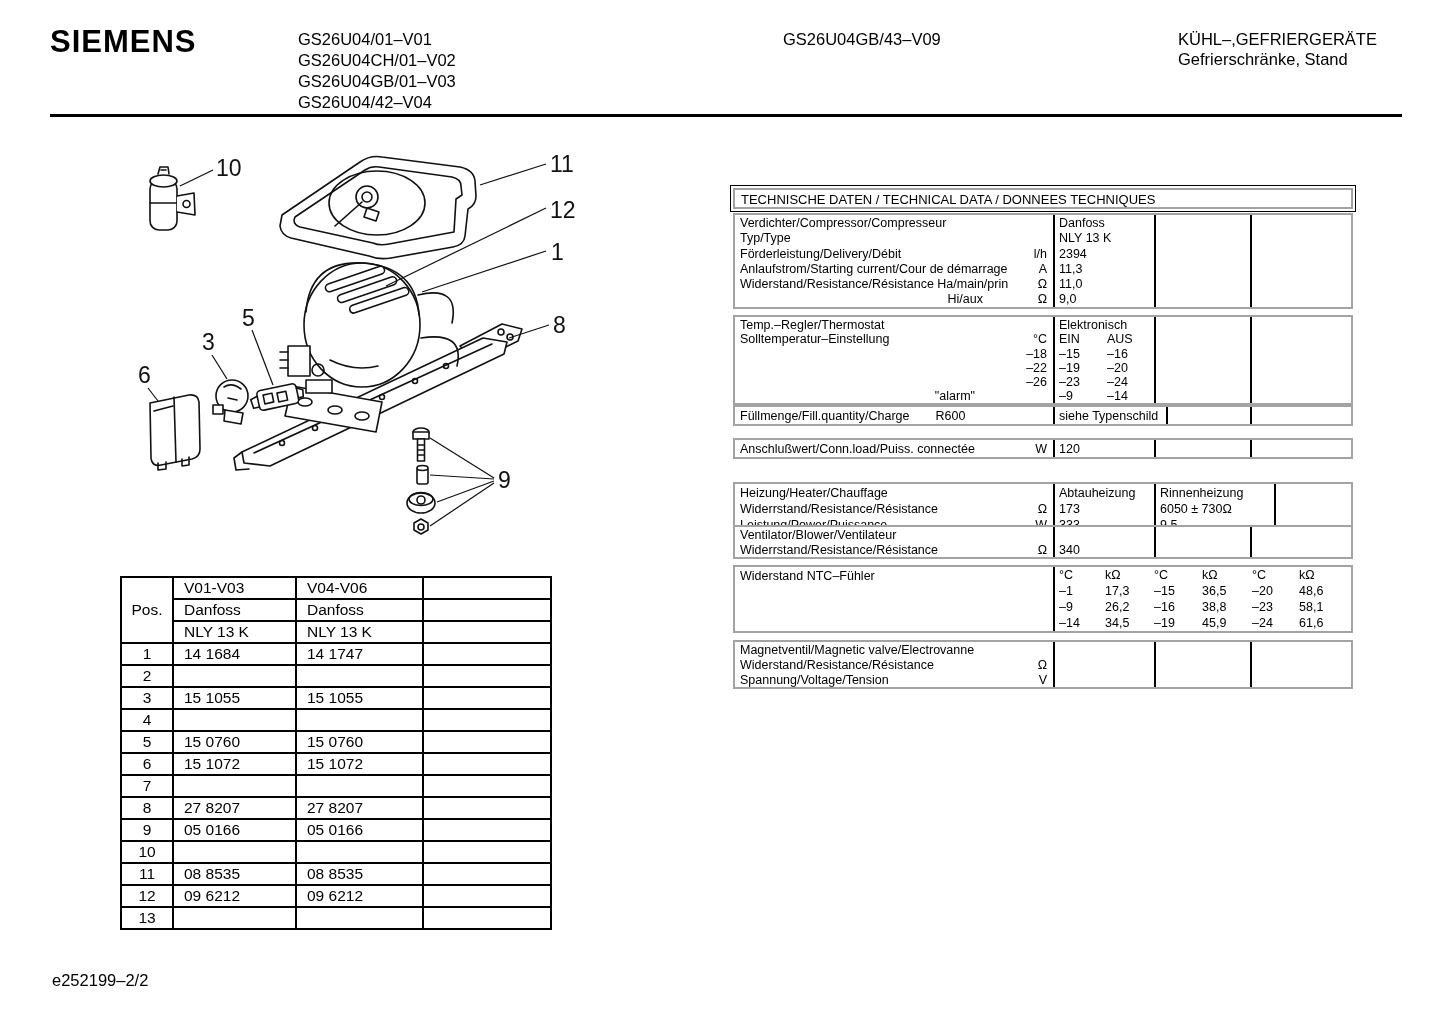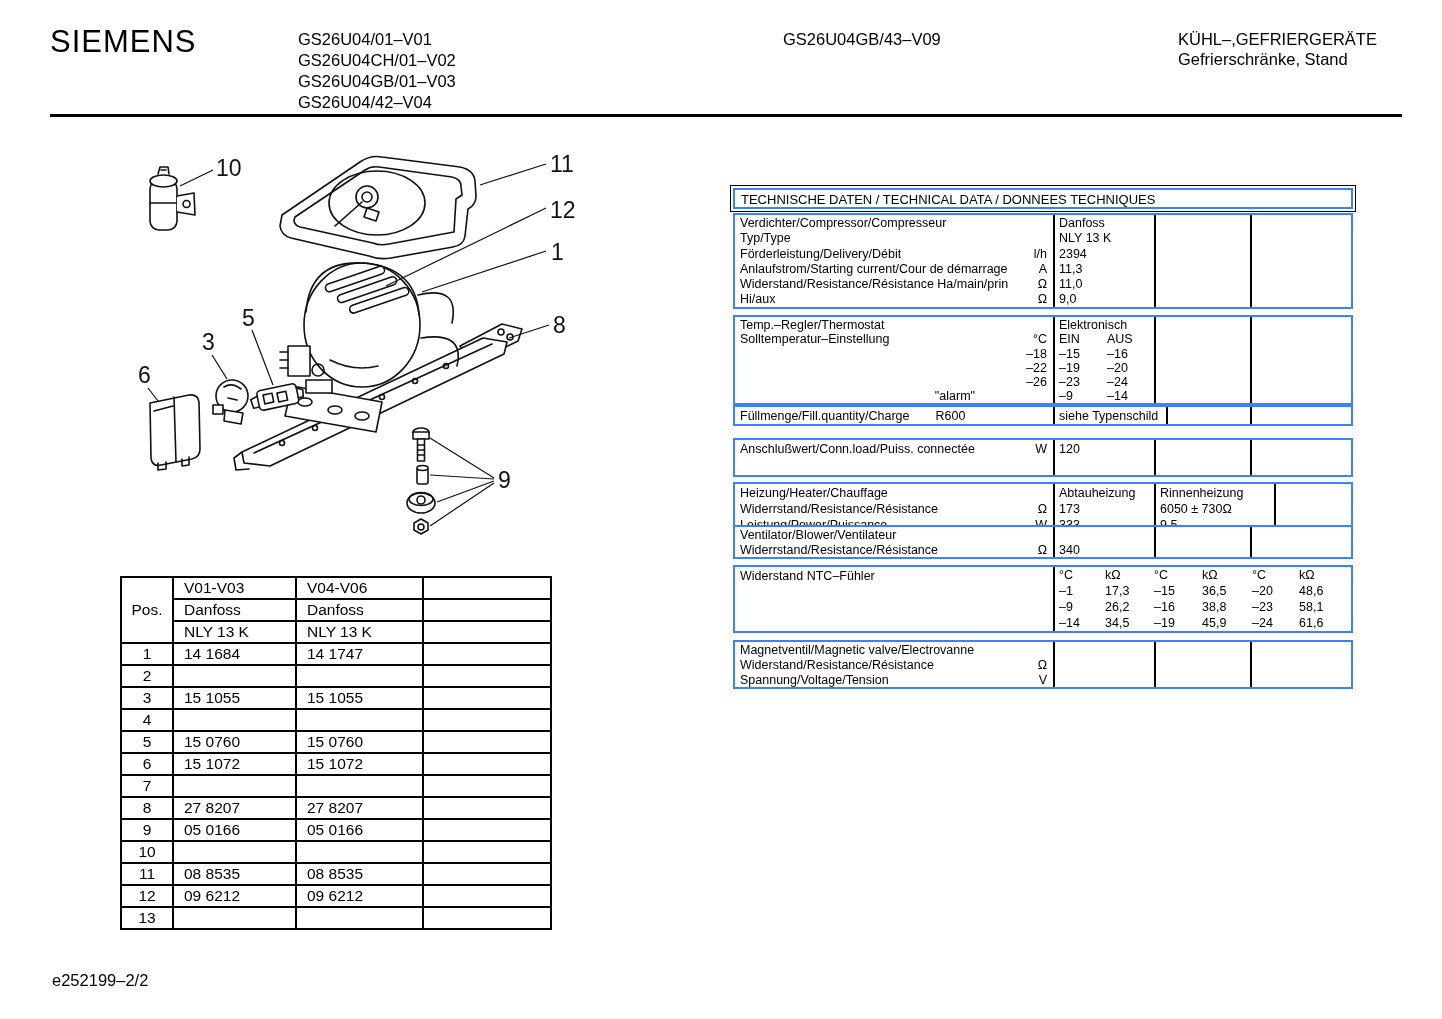--- a/index.html
+++ b/index.html
@@ -4,40 +4,40 @@
 <style>
   * { box-sizing: border-box; }
   html,body { margin:0; padding:0; background:#e8e8e8; }
   .page {
     position:relative; width:1442px; height:1019px; background:#fff;
     font-family:"Liberation Sans","DejaVu Sans",sans-serif; color:#000;
     overflow:hidden;
   }
   .abs { position:absolute; }
   
-  .brand { left:50px; top:24px; font-size:31px; font-weight:400; letter-spacing:1px; }
+  .brand { left:50px; top:24px; font-size:31px; font-weight:700; letter-spacing:1px; }
   .mcol { font-size:16.5px; line-height:21px; white-space:nowrap; }
   .cat  { left:1178px; top:29px; font-size:16.5px; line-height:20px; }
   .rule { left:50px; top:114px; width:1352px; height:3px; background:#000; }
   
   table.parts { left:120px; top:576px; border-collapse:collapse; table-layout:fixed; }
   table.parts td { border:2px solid #000; height:21.6px; font-size:15.5px; vertical-align:middle; overflow:hidden; white-space:nowrap; }
   table.parts td.ctr { text-align:center; }
   table.parts td.lft { padding-left:10px; }
   
   .tech { left:733px; top:188px; width:620px; height:501px; font-size:12.5px; }
-  .tbox { position:absolute; left:0; width:620px; border:2px solid #3b82f6; background:#fff; display:flex; align-items:stretch; }
+  .tbox { position:absolute; left:0; width:620px; border:2px solid #a3a3a3; background:#fff; display:flex; align-items:stretch; }
   .ttitle { top:0; height:21px; outline:1.5px solid #000; outline-offset:2px; display:block; padding:2px 0 0 6px; font-size:13px; white-space:nowrap; }
   .tlabel { width:318px; padding:1px 0 12px 5px; }
   .vcol { border-left:2px solid #000; padding:1px 0 0 4px; }
   .v1 { width:101px; } .v2 { width:96px; } .v3 { flex:1; padding:0; }
   .lrow { display:flex; }
   .llabel { flex:1; white-space:nowrap; }
   .unit { width:34px; text-align:right; margin-right:6px; flex:none; }
-  .rt { text-align:left; padding-right:30px; }
+  .rt { text-align:right; padding-right:30px; }
   .alarm { text-align:right; padding-right:78px; }
   .grid2 { display:grid; grid-template-columns:48px 1fr; }
   .grid6 { display:grid; grid-template-columns:46px 49px 48px 50px 47px 1fr; padding-left:4px; }
   .nb { white-space:nowrap; }
   
   svg.diag { left:130px; top:140px; }
   svg.diag text { font-family:"Liberation Sans","DejaVu Sans",sans-serif; font-size:23px; fill:#111; }
   .footer { left:52px; top:971px; font-size:16.5px; }
 </style>
 </head>
@@ -393,21 +393,21 @@
         <div class="lrow">
             <span>Füllmenge/Fill.quantity/Charge</span>
             <span style="margin-left:26px">R600</span>
           </div>
       </div>
       <div class="vcol" style="width:113px"><span class="nb">siehe Typenschild</span></div>
       <div class="vcol" style="width:84px"></div>
       <div class="vcol v3"></div>
     </div>
 
-    <div class="tbox" style="top:250px;height:39px;line-height:17px">
+    <div class="tbox" style="top:250px;height:21px;line-height:17px">
       <div class="tlabel">
         <div class="lrow">
             <span class="llabel">Anschlußwert/Conn.load/Puiss. connectée</span>
             <span class="unit">W</span>
           </div>
       </div>
       <div class="vcol v1"><span>120</span></div>
       <div class="vcol v2"></div>
       <div class="vcol v3"></div>
     </div>

